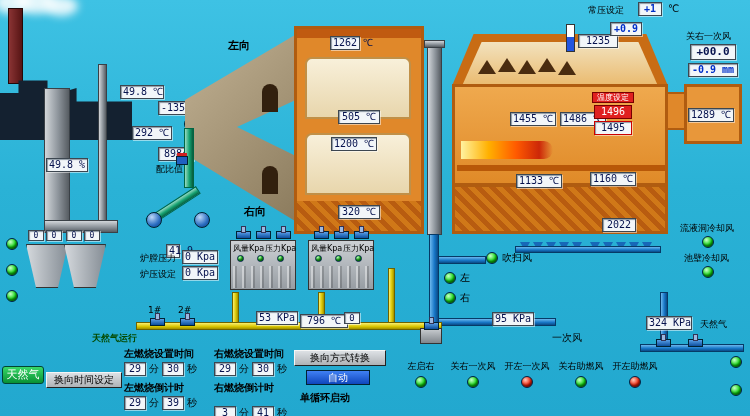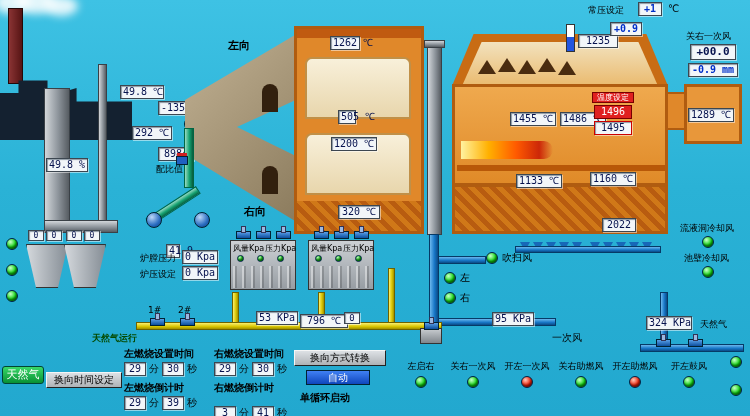--- a/index.html
+++ b/index.html
@@ -90,21 +90,21 @@
 
   <div class="abs" style="left:294px;top:26px;width:130px;height:208px;background:#e0882a;border:3px solid #b05c10">
     <div class="abs" style="left:0;top:0;width:124px;height:9px;background:#c05a10"></div>
     <div class="abs" style="left:8px;top:28px;width:106px;height:62px;border:2px solid #c09048;border-radius:7px 7px 0 0;
          background:linear-gradient(180deg,#f8f0da,#e8d6ac),repeating-linear-gradient(90deg,rgba(0,0,0,.06) 0 2px,transparent 2px 10px)"></div>
     <div class="abs" style="left:8px;top:104px;width:106px;height:62px;border:2px solid #c09048;border-radius:7px 7px 0 0;
          background:linear-gradient(180deg,#f8f0da,#e8d6ac),repeating-linear-gradient(90deg,rgba(0,0,0,.06) 0 2px,transparent 2px 10px)"></div>
     <div class="abs" style="left:0;top:172px;width:124px;height:30px;background:repeating-linear-gradient(45deg,#d07818 0 5px,#b85c10 5px 10px)"></div>
   </div>
   <div class="vbox" style="left:330px;top:36px;width:30px">1262 ℃</div>
-  <div class="vbox" style="left:338px;top:110px;width:18px">505 ℃</div>
+  <div class="vbox" style="left:338px;top:110px;width:42px">505 ℃</div>
   <div class="vbox" style="left:331px;top:137px;width:46px">1200 ℃</div>
   <div class="vbox" style="left:338px;top:205px;width:42px">320 ℃</div>
 
   <div class="duct-v" style="left:427px;top:45px;width:15px;height:190px"></div>
   <div class="duct-h" style="left:424px;top:40px;width:21px;height:8px"></div>
 
   <div class="abs" style="left:452px;top:34px;width:216px;height:52px;background:#c86c14;clip-path:polygon(0 100%,10% 0,90% 0,100% 100%)"></div>
   <div class="abs" style="left:462px;top:42px;width:196px;height:44px;background:linear-gradient(180deg,#f2e2be,#eaba6e);clip-path:polygon(0 100%,10% 0,90% 0,100% 100%)"></div>
   <div class="pile" style="left:478px;top:60px"></div>
   <div class="pile" style="left:498px;top:58px"></div>
@@ -263,20 +263,16 @@
     <div class="circle red"></div>
   </div>
   <div class="fan-group" style="left:556px;top:360px">
     <div class="lab">关右助燃风</div>
     <div class="circle green"></div>
   </div>
   <div class="fan-group" style="left:610px;top:360px">
     <div class="lab">开左助燃风</div>
     <div class="circle red"></div>
   </div>
-  <div class="fan-group" style="left:664px;top:360px">
-    <div class="lab">开左鼓风</div>
-    <div class="circle green"></div>
-  </div>
   <div class="circle green" style="left:730px;top:356px"></div>
   <div class="circle green" style="left:730px;top:384px"></div>
 
 </div>
 
 </body></html>

